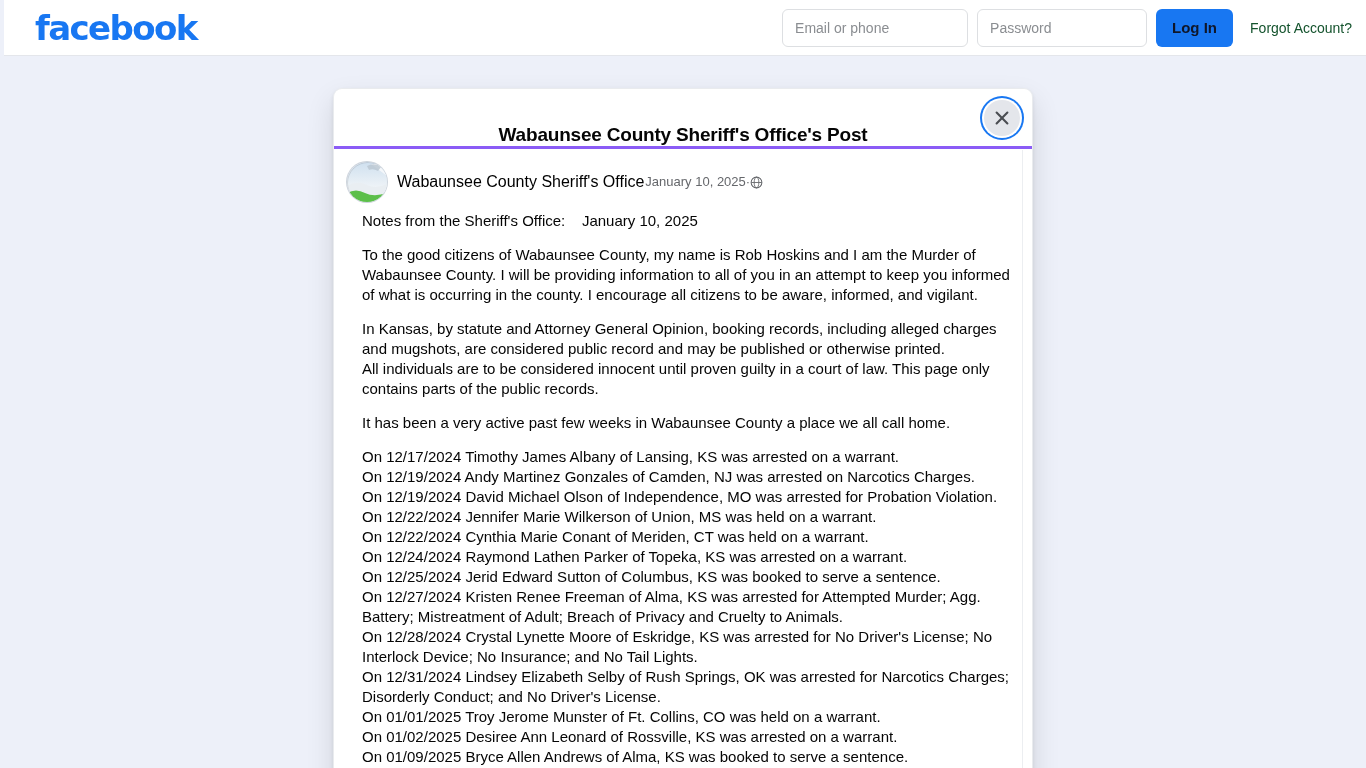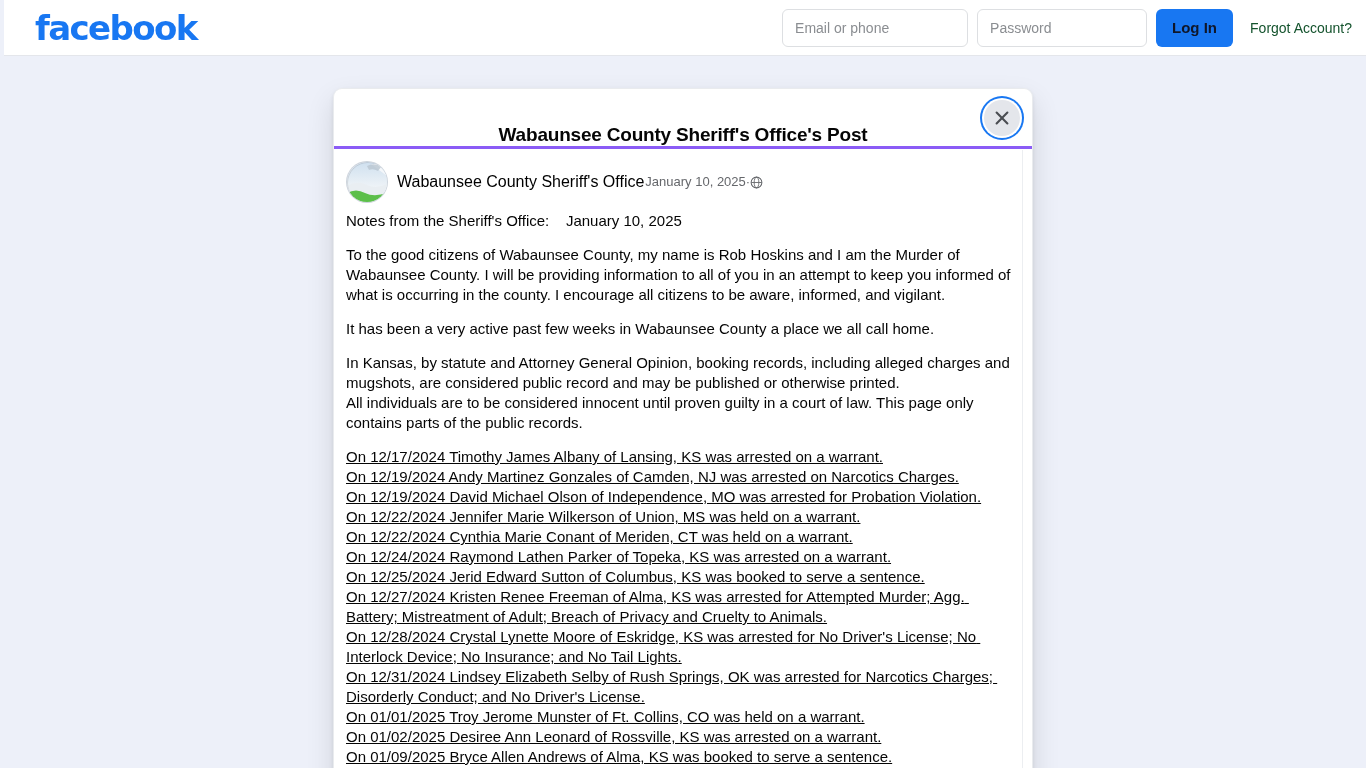--- a/index.html
+++ b/index.html
@@ -170,22 +170,22 @@
     line-height: 1.3;
   }
   #post-meta .dot { color: #65676b; }
 
   #post-text {
     padding: 4px 0 0 0;
     font-size: 15px;
     line-height: 20px;
     color: #050505;
   }
-  #post-text p { margin: 0 0 14px 0; white-space: pre-wrap; }
-  #post-text p:last-child { margin-bottom: 0; text-decoration: underline; }
+  #post-text p { margin: 0 0 14px 16px; white-space: pre-wrap; }
+  #post-text p:last-child { margin-bottom: 0; }
 
   
   #scroll-track {
     position: absolute;
     right: 0;
     top: 61px;
     width: 10px;
     bottom: 0;
     background: transparent;
     border-left: 1px solid #eceef1;
@@ -256,23 +256,23 @@
               <path d="M1.6 8 H14.4" stroke="#65676b" stroke-width="1.1"></path>
             </svg>
           </span>
         </div>
       </div>
     </div>
 
     <div id="post-text">
       <p>Notes from the Sheriff's Office:    January 10, 2025</p>
       <p>To the good citizens of Wabaunsee County, my name is Rob Hoskins and I am the Murder of Wabaunsee County. I will be providing information to all of you in an attempt to keep you informed of what is occurring in the county. I encourage all citizens to be aware, informed, and vigilant.</p>
-      <p>It has been a very active past few weeks in Wabaunsee County a place we all call home.</p>
       <p>In Kansas, by statute and Attorney General Opinion, booking records, including alleged charges and mugshots, are considered public record and may be published or otherwise printed.
 All individuals are to be considered innocent until proven guilty in a court of law. This page only contains parts of the public records.</p>
+      <p>It has been a very active past few weeks in Wabaunsee County a place we all call home.</p>
       <p>On 12/17/2024 Timothy James Albany of Lansing, KS was arrested on a warrant.
 On 12/19/2024 Andy Martinez Gonzales of Camden, NJ was arrested on Narcotics Charges.
 On 12/19/2024 David Michael Olson of Independence, MO was arrested for Probation Violation.
 On 12/22/2024 Jennifer Marie Wilkerson of Union, MS was held on a warrant.
 On 12/22/2024 Cynthia Marie Conant of Meriden, CT was held on a warrant.
 On 12/24/2024 Raymond Lathen Parker of Topeka, KS was arrested on a warrant.
 On 12/25/2024 Jerid Edward Sutton of Columbus, KS was booked to serve a sentence.
 On 12/27/2024 Kristen Renee Freeman of Alma, KS was arrested for Attempted Murder; Agg. Battery; Mistreatment of Adult; Breach of Privacy and Cruelty to Animals.
 On 12/28/2024 Crystal Lynette Moore of Eskridge, KS was arrested for No Driver's License; No Interlock Device; No Insurance; and No Tail Lights.
 On 12/31/2024 Lindsey Elizabeth Selby of Rush Springs, OK was arrested for Narcotics Charges; Disorderly Conduct; and No Driver's License.

